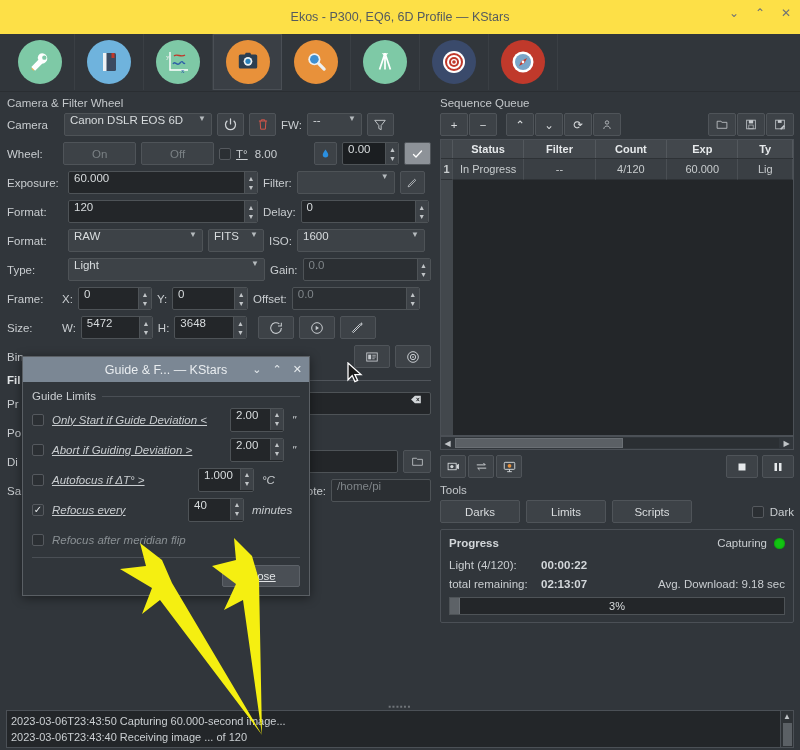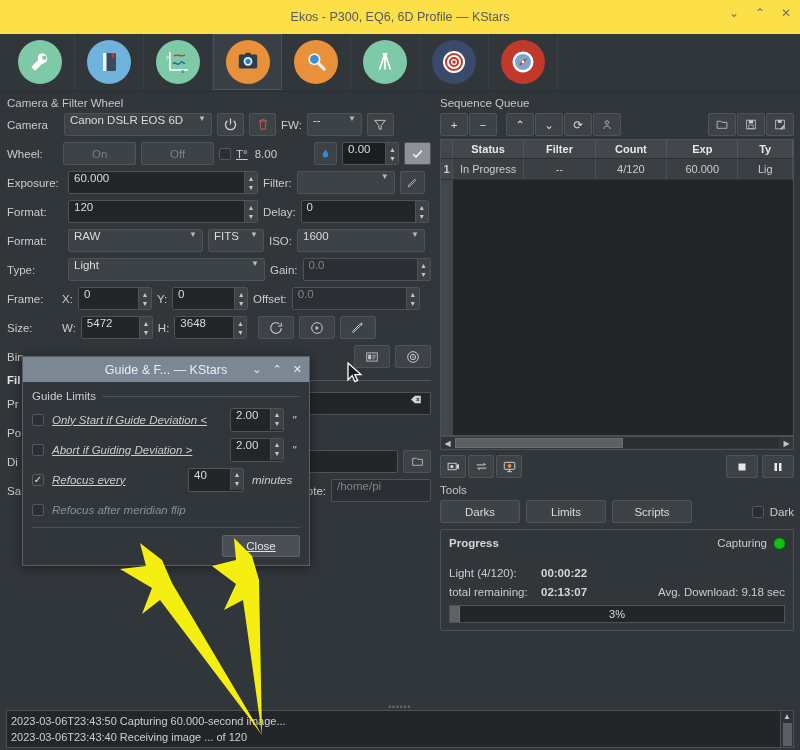--- a/index.html
+++ b/index.html
@@ -607,21 +607,21 @@
           </div>
         <div class="btn" style="width:80px">
             <span>Scripts</span>
           </div>
         <div style="flex:1"></div>
         <div class="chk"></div>
         <span class="lbl">Dark</span>
       </div>
 
       <div class="progressbox">
-        <div style="display:flex;align-items:center;margin-bottom:18px">
+        <div style="display:flex;align-items:center;margin-bottom:10px">
           <b>Progress</b>
           <div style="flex:1"></div>
           <span class="lbl" style="margin-right:7px">Capturing</span>
           <span class="led"></span>
         </div>
         <div style="display:flex;align-items:center;margin-bottom:7px">
           <span class="lbl" style="width:92px">Light  (4/120):</span>
           <b>00:00:22</b>
         </div>
         <div style="display:flex;align-items:center;margin-bottom:7px">
@@ -687,20 +687,32 @@
           <span class="sp">
               <i>▲</i>
               <i>▼</i>
             </span>
         </div>
         <span class="txt" style="width:8px">"</span>
       </div>
 
 
 
+      <div class="dlgrow">
+        <span class="chk"></span>
+        <span class="txt u">Autofocus if ΔT°  &gt;</span>
+        <div class="field spin" style="width:56px;height:24px;margin-left:auto">
+          <span>1.000</span>
+          <span class="sp">
+              <i>▲</i>
+              <i>▼</i>
+            </span>
+        </div>
+        <span class="txt" style="width:38px">°C</span>
+      </div>
 
       <div class="dlgrow">
         <span class="chk on">✓</span>
         <span class="txt u">Refocus every</span>
         <div class="field spin" style="width:56px;height:24px;margin-left:auto">
           <span>40</span>
           <span class="sp">
               <i>▲</i>
               <i>▼</i>
             </span>

